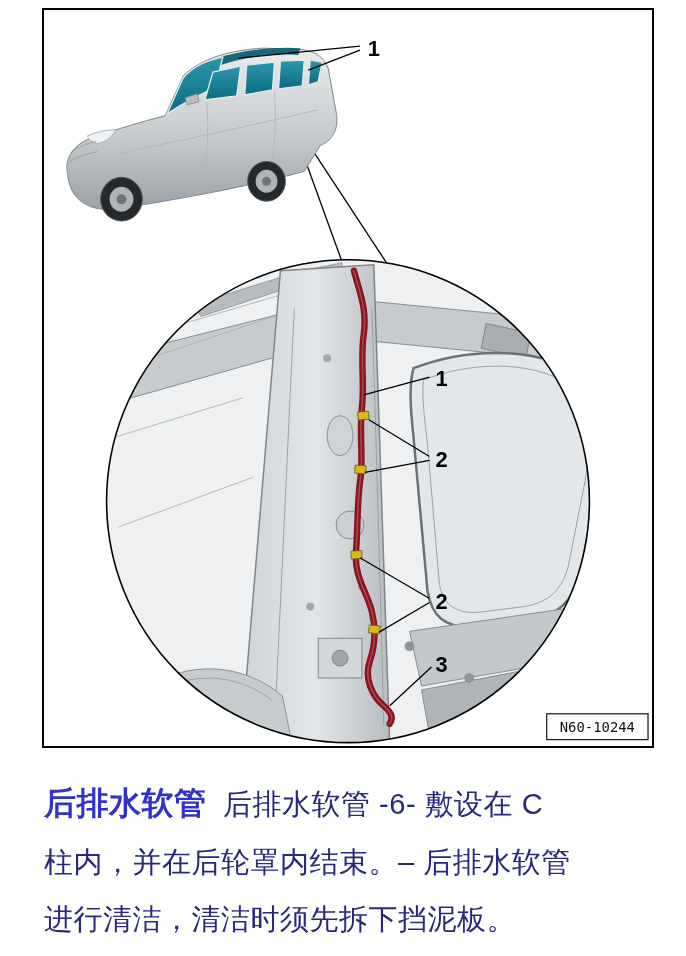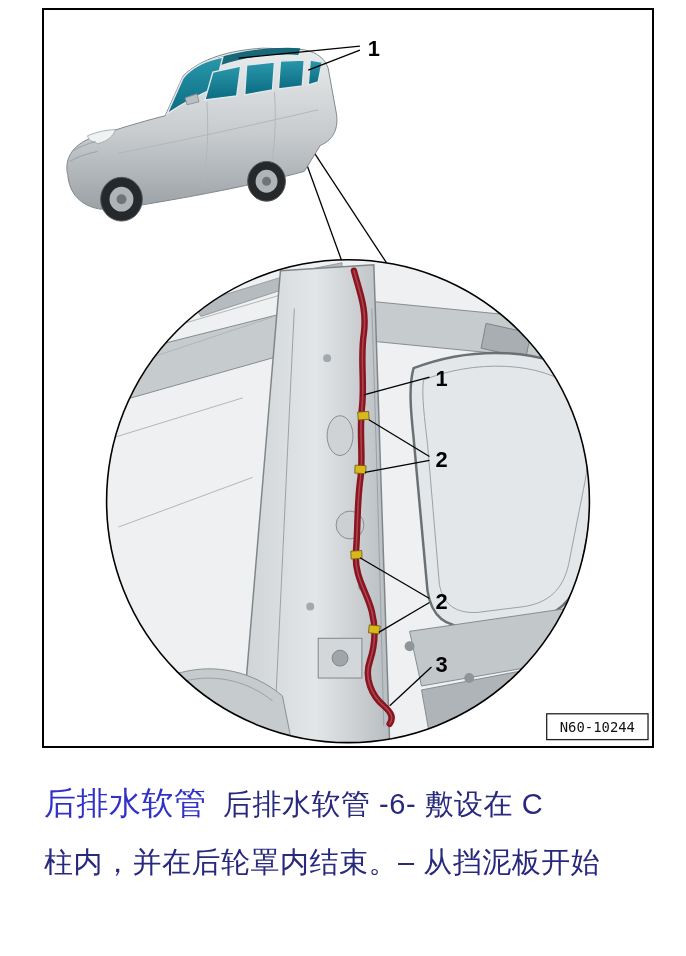--- a/index.html
+++ b/index.html
@@ -10,21 +10,21 @@
     --window-teal:#117c92;
   }
   html,body{margin:0;padding:0;background:#ffffff;}
   .page{position:relative;width:686px;height:956px;background:#fff;overflow:hidden;
         font-family:"Liberation Sans",sans-serif;}
   .figure-frame{position:absolute;left:42px;top:8px;width:612px;height:740px;
         border:2px solid #000;box-sizing:border-box;background:#fff;}
   .figure-frame svg{display:block;width:100%;height:100%;}
   .caption{position:absolute;left:44px;top:780px;width:606px;color:var(--body-blue);}
   .cap-line{margin:0 0 15px 0;font-size:29px;line-height:1.45;letter-spacing:0.5px;}
-  .cap-heading{font-size:32px;font-weight:normal;color:var(--heading-blue);margin-right:8px;}
+  .cap-heading{font-size:32px;font-weight:bold;color:var(--heading-blue);margin-right:8px;}
   .callout{font-family:"Liberation Sans",sans-serif;font-size:22px;font-weight:bold;fill:#000;}
   .refcode{font-family:"DejaVu Sans Mono","Liberation Mono",monospace;font-size:14px;fill:#111;}
   .leader{stroke:#000;stroke-width:1.3;fill:none;}
   .thinline{stroke:#9aa0a4;stroke-width:1;fill:none;}
   .seam{stroke:#b0b6b9;stroke-width:1;fill:none;}
   .hose{stroke:var(--hose-red);stroke-width:6.5;fill:none;stroke-linecap:round;}
   .hose-hi{stroke:#c06570;stroke-width:1.6;fill:none;opacity:.6;stroke-linecap:round;}
   .clip{fill:var(--clip-yellow);stroke:#6b5b10;stroke-width:0.8;}
   .glass{fill:url(#glassGrad);stroke:#e4e8ea;stroke-width:1.4;}
 </style>
@@ -173,16 +173,17 @@
 
       <g>
         <rect x="506" y="708" width="102" height="26" fill="#ffffff" stroke="#222" stroke-width="1.3"></rect>
         <text class="refcode" x="557" y="726" text-anchor="middle">N60-10244</text>
       </g>
     </svg>
   </div>
 
   <div class="caption">
     <p class="cap-line"><span class="cap-heading">后排水软管</span><span> 后排水软管 -6- 敷设在 C</span></p>
-    <p class="cap-line">柱内，并在后轮罩内结束。– 从挡泥板开始</p>
+    <p class="cap-line">柱内，并在后轮罩内结束。– 后排水软管</p>
+    <p class="cap-line">进行清洁，清洁时须先拆下挡泥板。</p>
   </div>
 
 </div>
 
 </body></html>

